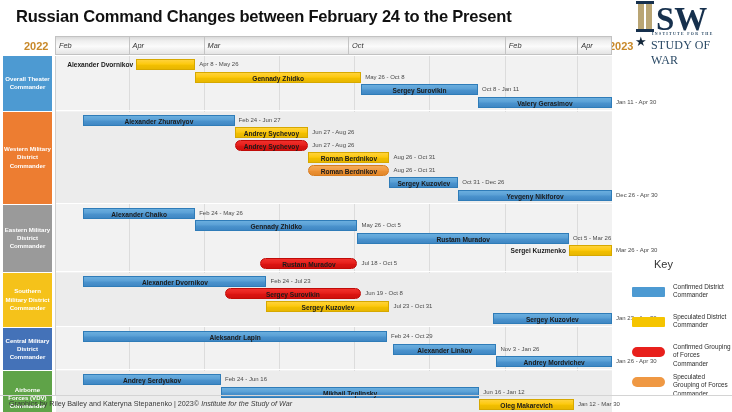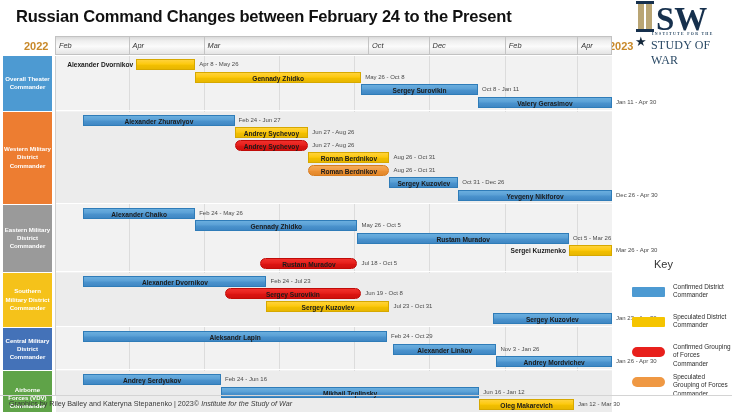--- a/index.html
+++ b/index.html
@@ -141,25 +141,22 @@
   <div class="axis" id="axis">
       <div class="tick" style="left: 0px; width: 557px;">
         <span>Feb</span>
       </div>
       <div class="tick" style="left: 72.5453px; width: 484.455px;">
         <span>Apr</span>
       </div>
       <div class="tick" style="left: 147.55px; width: 409.45px;">
         <span>Mar</span>
       </div>
-      <div class="tick" style="left: 312px; width: 259.442px; align-items: center;">
+      <div class="tick" style="left: 292px; width: 259.442px; align-items: center;">
         <span>Oct</span>
-      </div>
-      <div class="tick" style="left: 372.563px; width: 184.437px;">
-        <span>Dec</span>
       </div>
       <div class="tick" style="left: 448.797px; width: 108.203px;">
         <span>Feb</span>
       </div>
       <div class="tick" style="left: 521.342px; width: 35.6578px;">
         <span>Apr</span>
       </div>
     </div>
 
   <div class="plot" id="plot">

